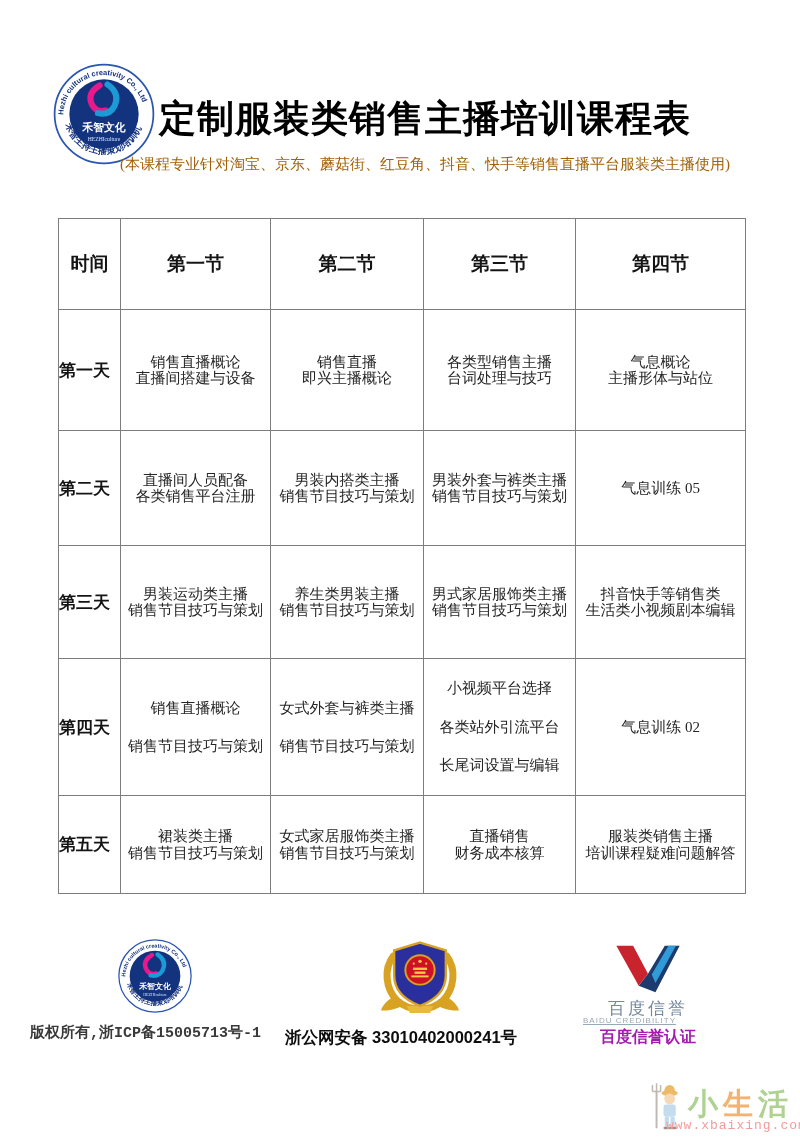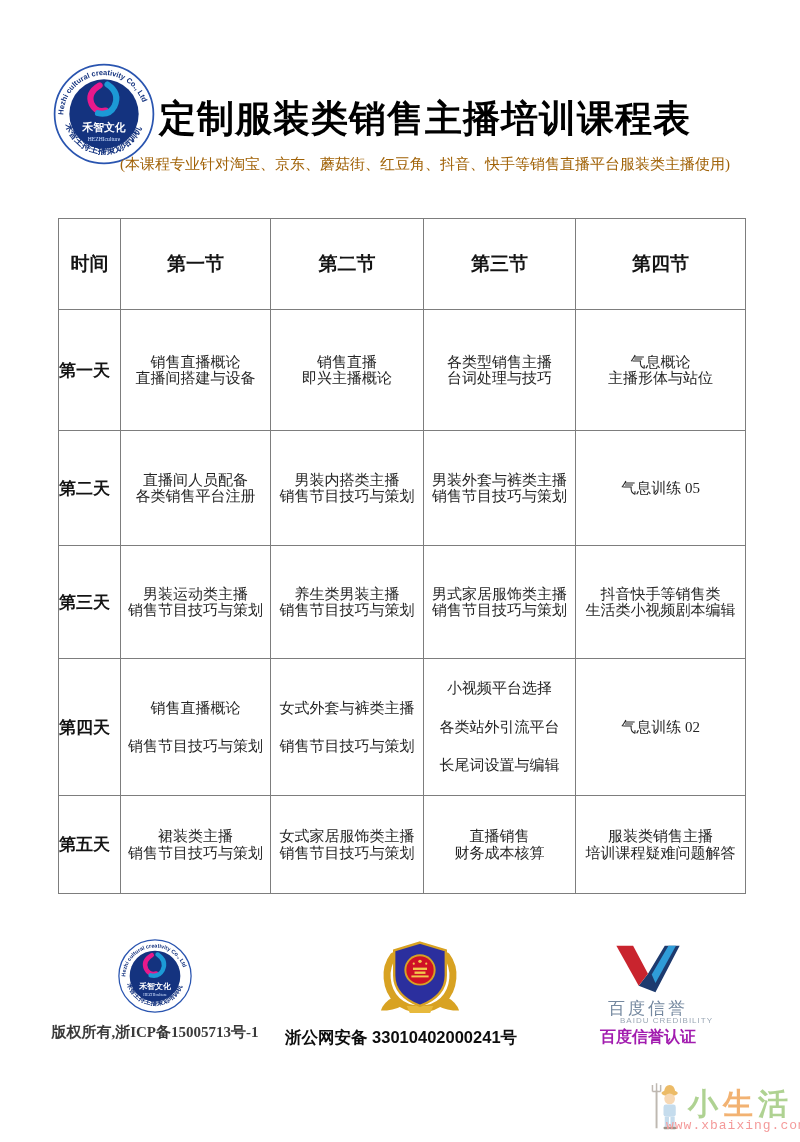--- a/index.html
+++ b/index.html
@@ -22,30 +22,30 @@
   tr.r1 { height:121px; } tr.r2 { height:115px; } tr.r3 { height:113px; }
   tr.r4 { height:137px; } tr.r5 { height:98px; }
   th.colhead { font-size:19px; font-weight:600; color:#141414; }
   td.day     { font-size:17px; font-weight:600; color:#141414; }
   td.cell .cellwrap { display:flex; flex-direction:column; align-items:center; justify-content:center; }
   tr.r4 td.cell .cellwrap { gap:22px; }
   .ln { font-size:15px; color:#262626; line-height:1.1; }
 
   
   .footer-logo  { position:absolute; left:117px; top:938px; width:76px; height:76px; }
-  .copyright    { position:absolute; left:30px;  top:1023px; width:250px; text-align:center;
-                  font-family:Liberation Serif, serif; font-weight:bold; font-size:15px; color:#3a3a3a; }
+  .copyright    { position:absolute; left:30px;  top:1023px; width:250px; text-align:left;
+                  font-family:Liberation Mono, monospace; font-weight:bold; font-size:15px; color:#3a3a3a; }
   .police-logo  { position:absolute; left:377px; top:936px; width:86px; height:82px; }
   .police-text  { position:absolute; left:285px; top:1027px; width:270px; text-align:left;
                   font-family:"Liberation Sans", sans-serif; font-weight:bold; font-size:16.5px; color:#0d0d0d; }
   .baidu-logo   { position:absolute; left:606px; top:942px; width:84px; height:54px; }
   .baidu-cn     { position:absolute; left:583px; top:997px; width:130px; text-align:center;
                   font-family:"Liberation Sans", sans-serif; font-size:17px; letter-spacing:3px; color:#74889f; }
-  .baidu-en     { position:absolute; left:583px; top:1016px; width:130px; text-align:right;
-                  font-family:"Liberation Sans", sans-serif; font-size:8px; letter-spacing:1px; color:#9aa7b5; }
+  .baidu-en     { position:absolute; left:583px; top:1016px; width:130px; text-align:left;
+                  font-family:"Liberation Sans", sans-serif; font-size:8px; letter-spacing:1px; color:#9aa7b5;text-decoration:underline; }
   .baidu-cert   { position:absolute; left:583px; top:1027px; width:130px; text-align:center;
                   font-family:"Liberation Sans", sans-serif; font-weight:bold; font-size:16px; color:#a21caf; }
 
   
   .wm-figure { position:absolute; left:650px; top:1078px; width:36px; height:58px; opacity:.85; }
   .wm-text   { position:absolute; left:688px; top:1084px; width:110px;
                font-family:Liberation Sans, sans-serif; font-weight:bold; font-size:30px; letter-spacing:5px; opacity:.8; }
   .wm-c0, .wm-c2 { color:#9cc878; } .wm-c1 { color:#f0a050; }
   .wm-url    { position:absolute; left:666px; top:1118px; font-family:"Liberation Mono", monospace;
                font-size:13px; letter-spacing:1px; color:#f49a9a; }

